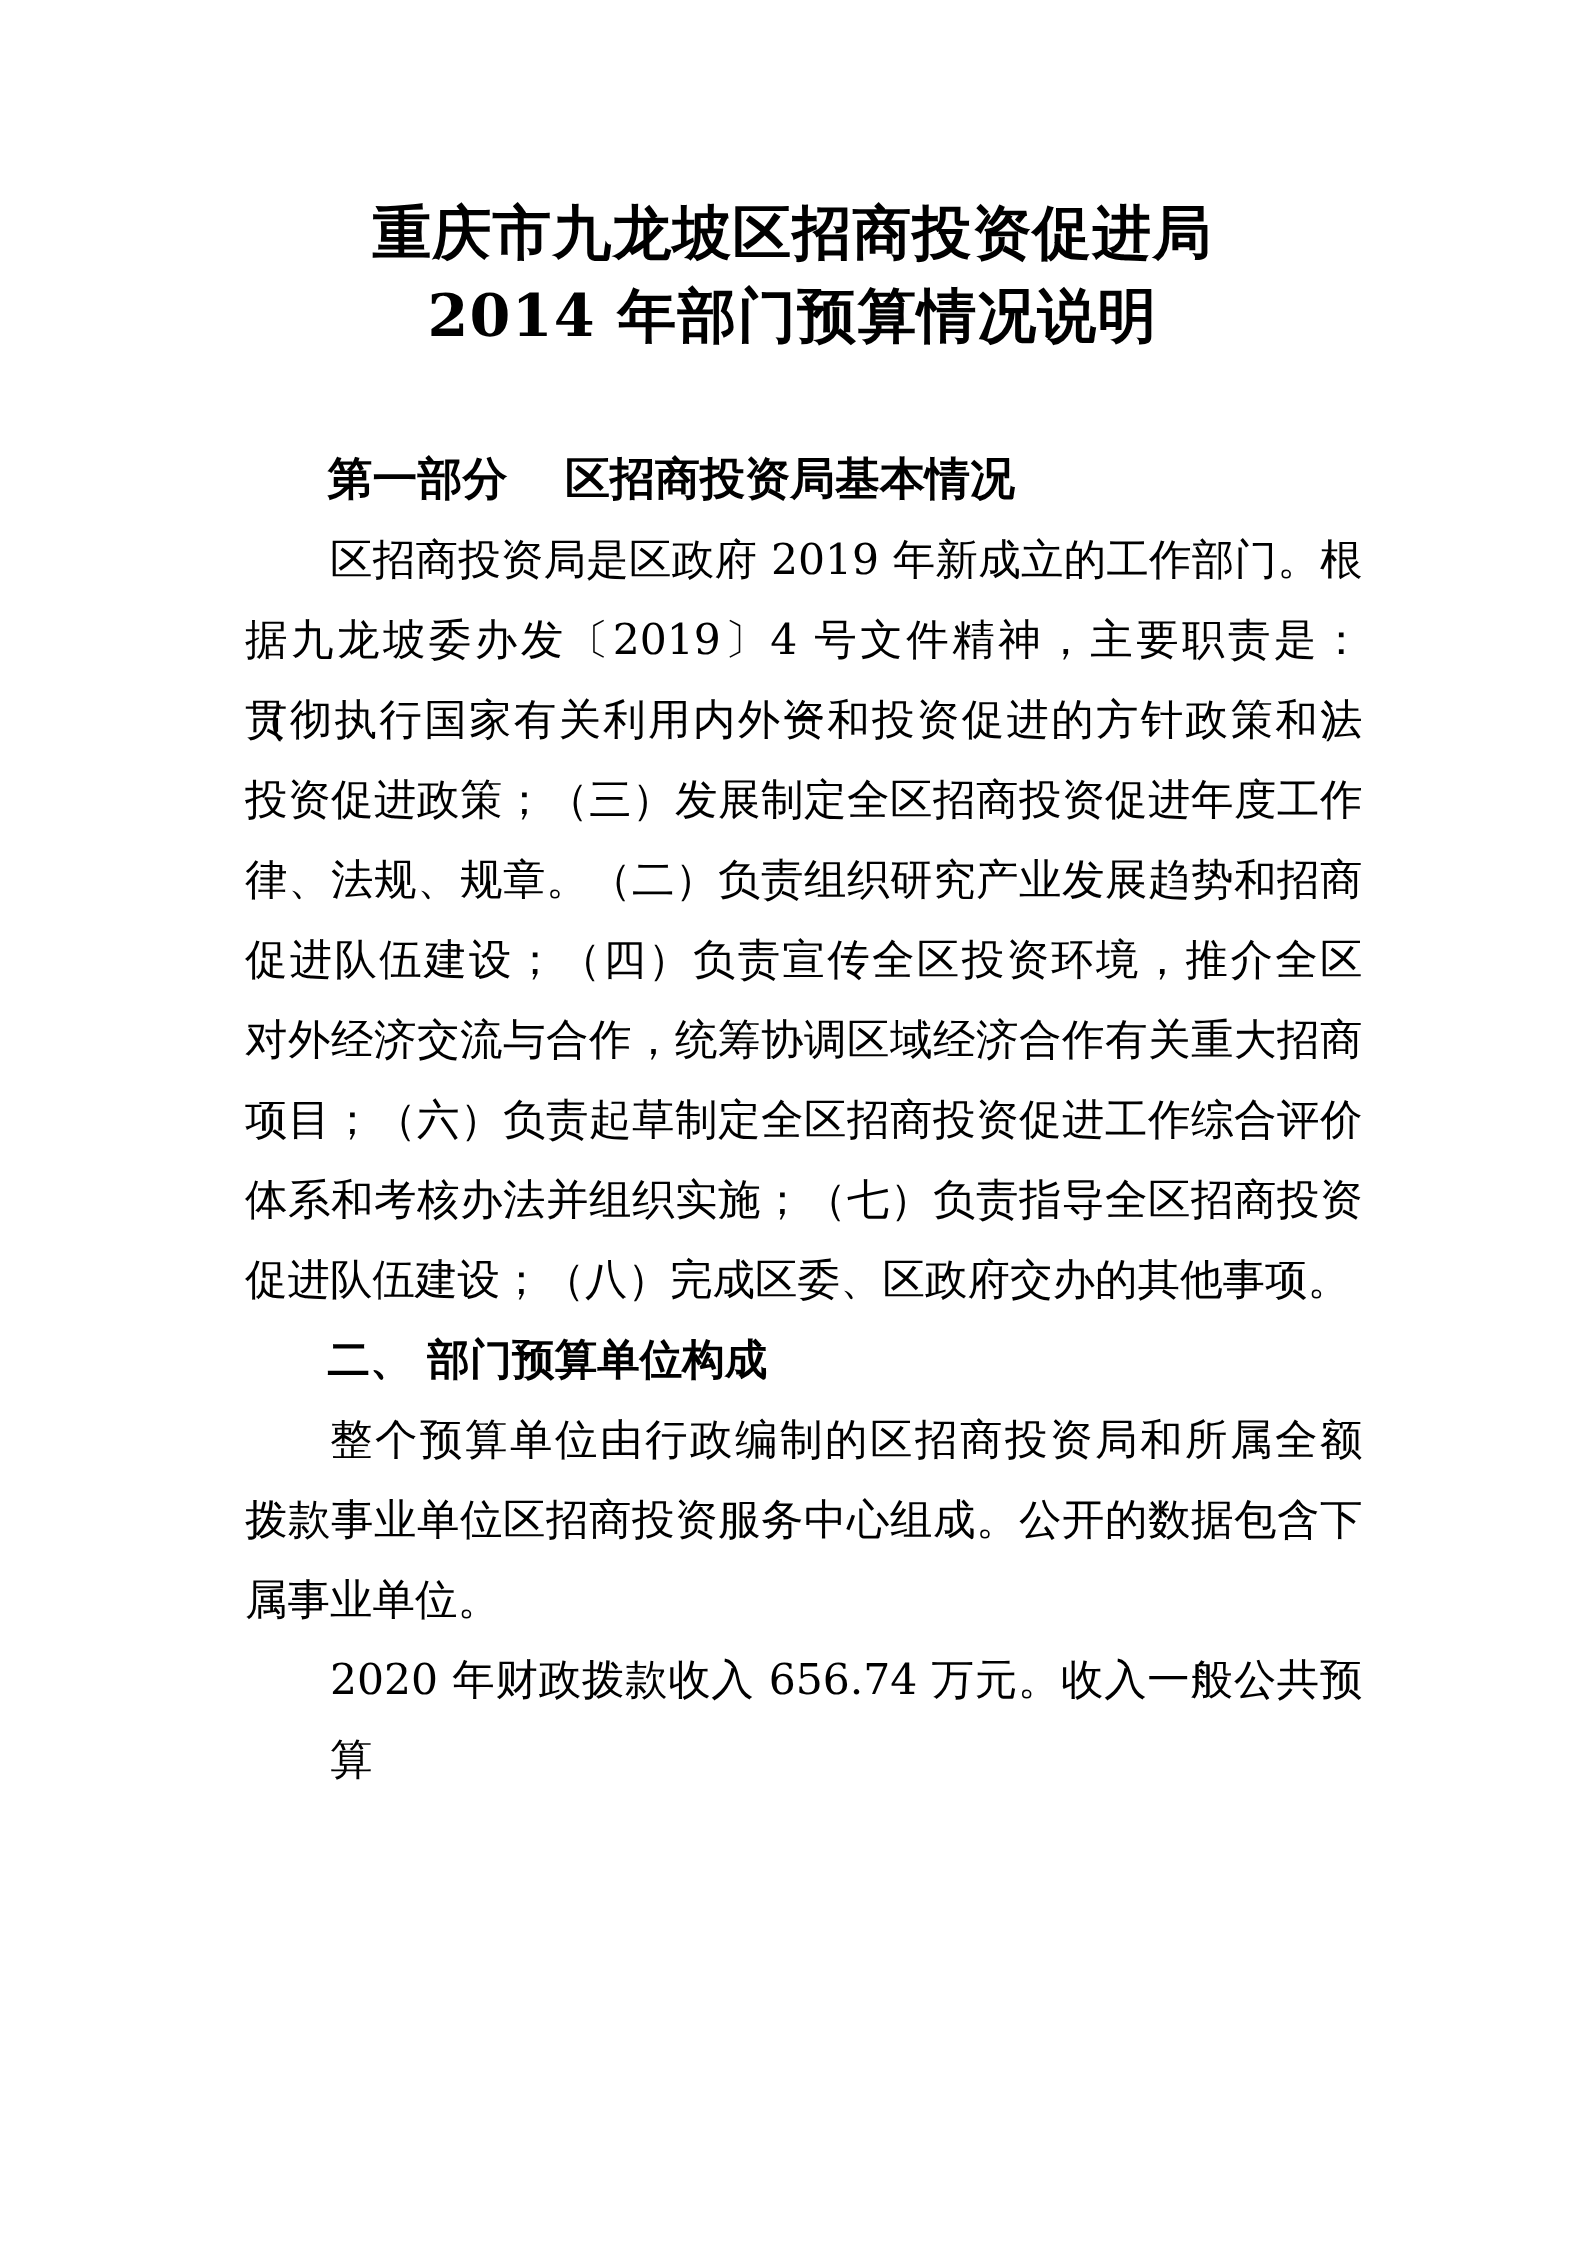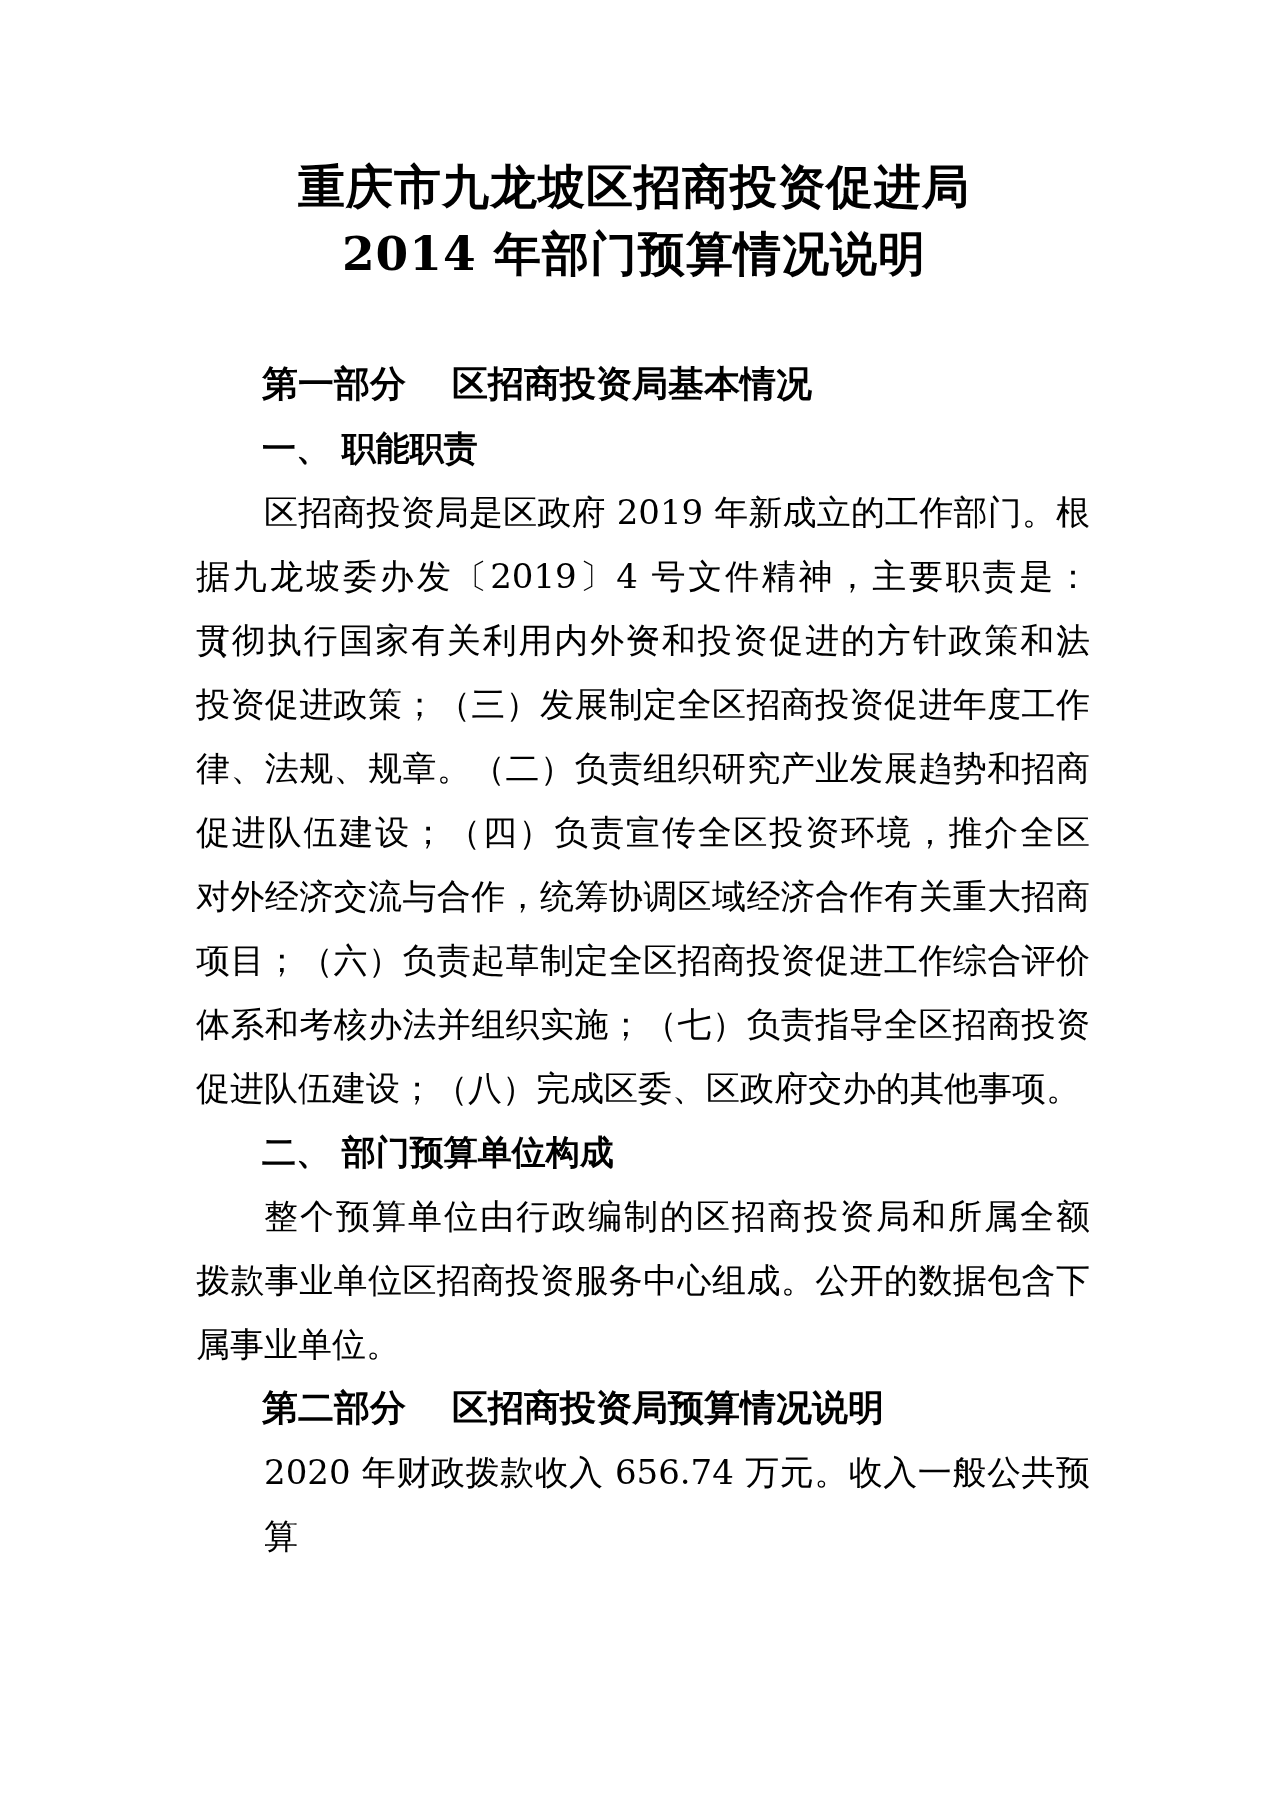--- a/index.html
+++ b/index.html
@@ -70,41 +70,37 @@
     <div class="title-line">重庆市九龙坡区招商投资促进局</div>
     <div class="title-line">2014 年部门预算情况说明</div>
   </div>
 
   <div class="content">
 
     <div class="line sec">
       <span class="sec-label">第一部分</span><span class="sec-title">区招商投资局基本情况</span>
     </div>
 
-    <div class="line sub">一、 职能职责</div>
 
     <div class="line indent just">区招商投资局是区政府 2019 年新成立的工作部门。根</div>
     <div class="line just">据九龙坡委办发〔2019〕4 号文件精神，主要职责是：（一）</div>
     <div class="line just">贯彻执行国家有关利用内外资和投资促进的方针政策和法</div>
     <div class="line just">投资促进政策；（三）发展制定全区招商投资促进年度工作</div>
     <div class="line just">律、法规、规章。（二）负责组织研究产业发展趋势和招商</div>
     <div class="line just">促进队伍建设；（四）负责宣传全区投资环境，推介全区</div>
     <div class="line just">对外经济交流与合作，统筹协调区域经济合作有关重大招商</div>
     <div class="line just">项目；（六）负责起草制定全区招商投资促进工作综合评价</div>
     <div class="line just">体系和考核办法并组织实施；（七）负责指导全区招商投资</div>
     <div class="line">促进队伍建设；（八）完成区委、区政府交办的其他事项。</div>
 
     <div class="line sub">二、 部门预算单位构成</div>
 
     <div class="line indent just">整个预算单位由行政编制的区招商投资局和所属全额</div>
     <div class="line just">拨款事业单位区招商投资服务中心组成。公开的数据包含下</div>
     <div class="line">属事业单位。</div>
 
-    <div class="line sec">
-      <span class="sec-label">第二部分</span><span class="sec-title">区招商投资局预算情况说明</span>
-    </div>
 
 
     <div class="line indent just">2020 年财政拨款收入 656.74 万元。收入一般公共预算</div>
 
   </div>
 
 </div>
 
 </body></html>

